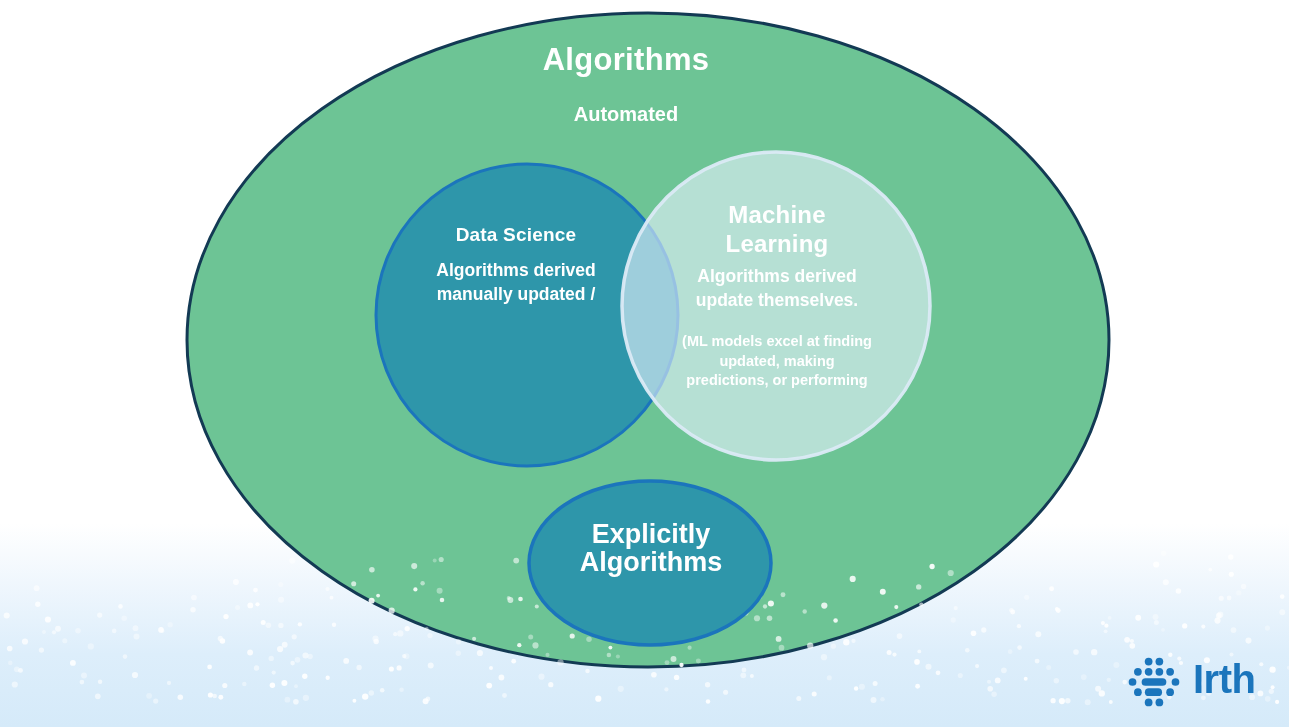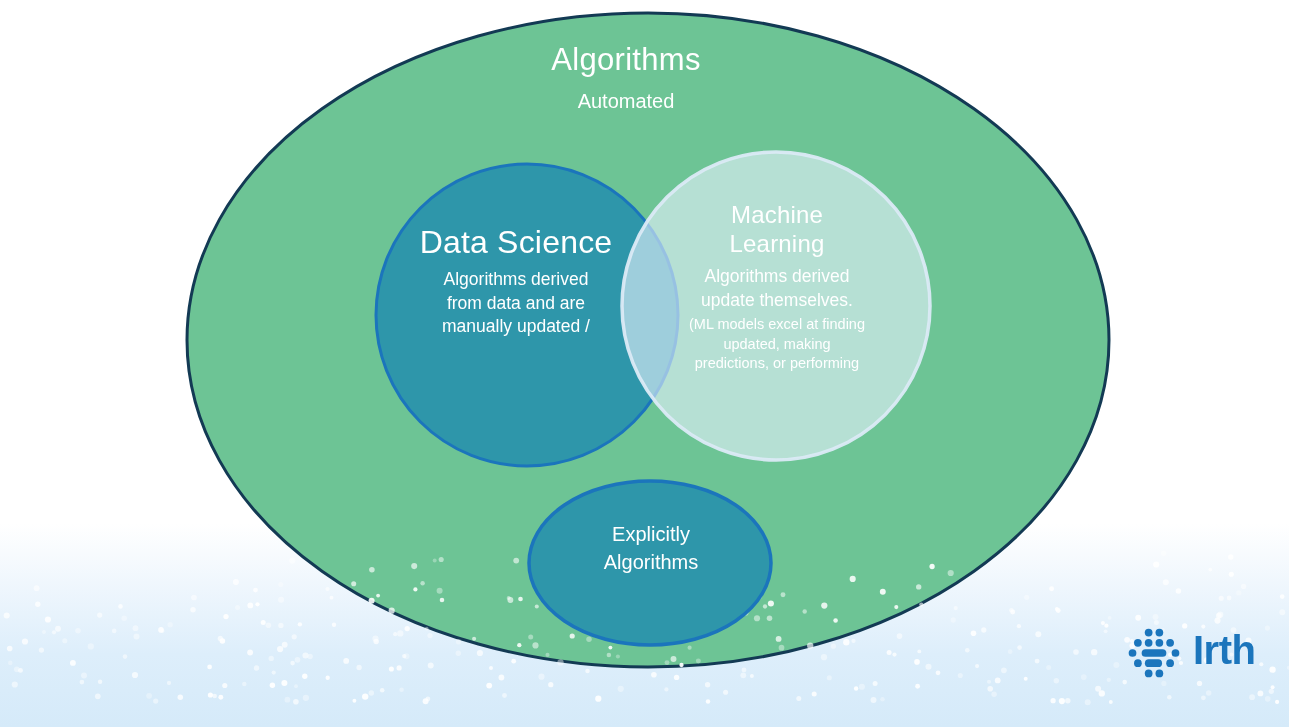--- a/index.html
+++ b/index.html
@@ -4,33 +4,33 @@
 <style>
   html,body{margin:0;padding:0;}
   .canvas{
     position:relative;
     width:1289px;height:727px;
     overflow:hidden;
     font-family:"Liberation Sans",sans-serif;
     background:linear-gradient(180deg,#ffffff 0%,#ffffff 72%,#f0f7fd 80%,#ddeefb 90%,#d5eaf9 100%);
   }
   svg.diagram{position:absolute;left:0;top:0;}
-  .txt{position:absolute;color:#ffffff;text-align:center;font-weight:400;}
+  .txt{position:absolute;color:#ffffff;text-align:center;font-weight:700;}
   .outer-title-block{left:446px;top:42px;width:360px;}
   .outer-title{font-size:31px;letter-spacing:.3px;}
-  .outer-sub{font-size:20px;line-height:25px;margin-top:11px;text-align:center;}
+  .outer-sub{font-size:20px;line-height:25px;margin-top:24px;text-align:center;}
   .ds-block{left:374px;top:224px;width:284px;}
-  .ds-title{font-size:32px;margin-bottom:7px;letter-spacing:.2px;}
+  .ds-title{font-size:19px;margin-bottom:13px;letter-spacing:.2px;}
   .ds-body{font-size:17.5px;line-height:23.5px;}
   .ml-block{left:634px;top:200px;width:286px;}
   .ml-title{font-size:24px;line-height:29px;letter-spacing:.2px;}
   .ml-body{font-size:17.5px;line-height:23.5px;margin-top:7px;}
-  .ml-note{font-size:14.5px;line-height:19.5px;margin-top:3px;}
-  .ep-block{left:529px;top:521px;width:244px;font-size:20px;line-height:27.5px;}
-  .logo{position:absolute;left:1124px;top:624px;display:flex;align-items:center;gap:9px;}
+  .ml-note{font-size:14.5px;line-height:19.5px;margin-top:20px;}
+  .ep-block{left:529px;top:521px;width:244px;font-size:27px;line-height:27.5px;}
+  .logo{position:absolute;left:1124px;top:653px;display:flex;align-items:center;gap:9px;}
   .logo-text{font-size:40px;font-weight:700;color:#1b75bc;letter-spacing:-.5px;line-height:1;padding-bottom:6px;}
 </style>
 </head>
 <body>
 
 <div class="canvas">
 
   <svg class="diagram" width="1289" height="727" viewBox="0 0 1289 727">
 
     <ellipse cx="648" cy="340" rx="461" ry="327" stroke-width="3" fill="#6DC495" stroke="#133A54"></ellipse>
@@ -360,21 +360,20 @@
     <div class="outer-title">Algorithms</div>
     <div class="outer-sub">
       <div>Automated</div>
     </div>
   </div>
 
   <div class="txt ds-block">
     <div class="ds-title">Data Science</div>
     <div class="ds-body">
       <div>Algorithms derived</div>
-      <div>from data and are</div>
       <div>manually updated /</div>
     </div>
   </div>
 
   <div class="txt ml-block">
     <div class="ml-title">
       <div>Machine</div>
       <div>Learning</div>
     </div>
     <div class="ml-body">

